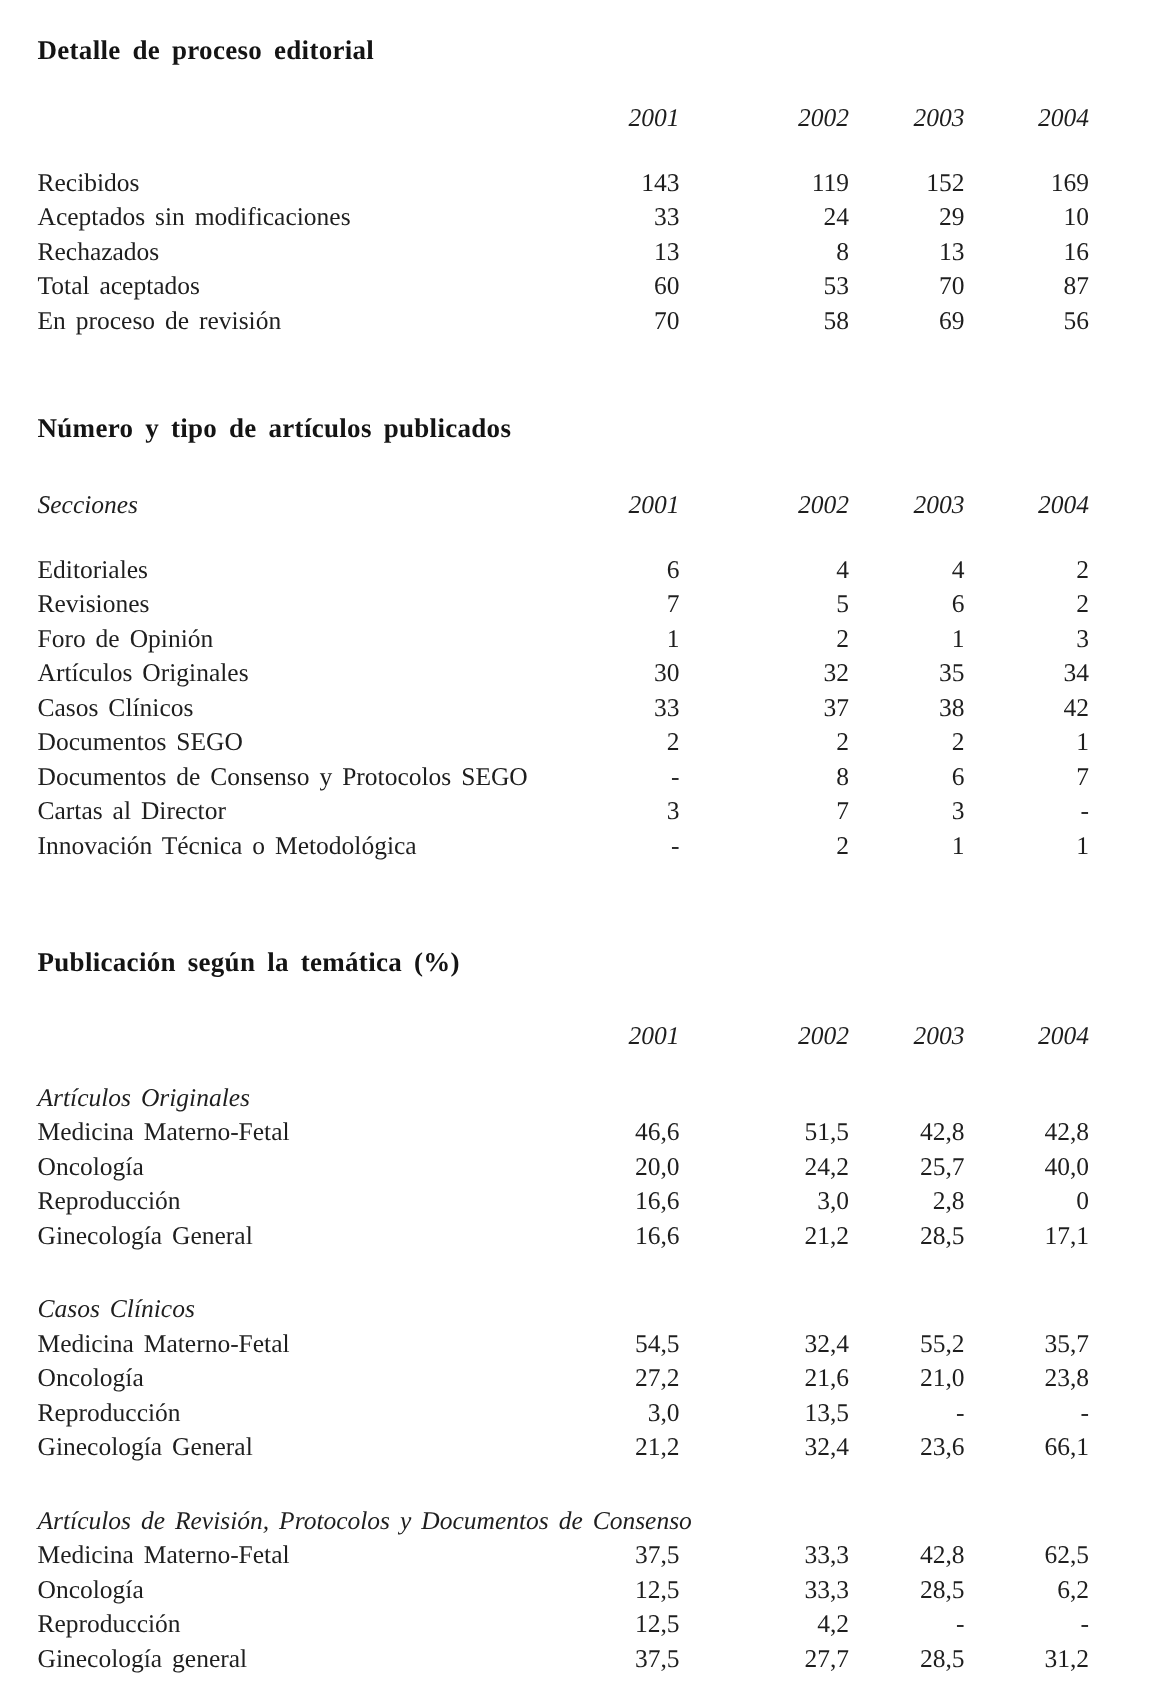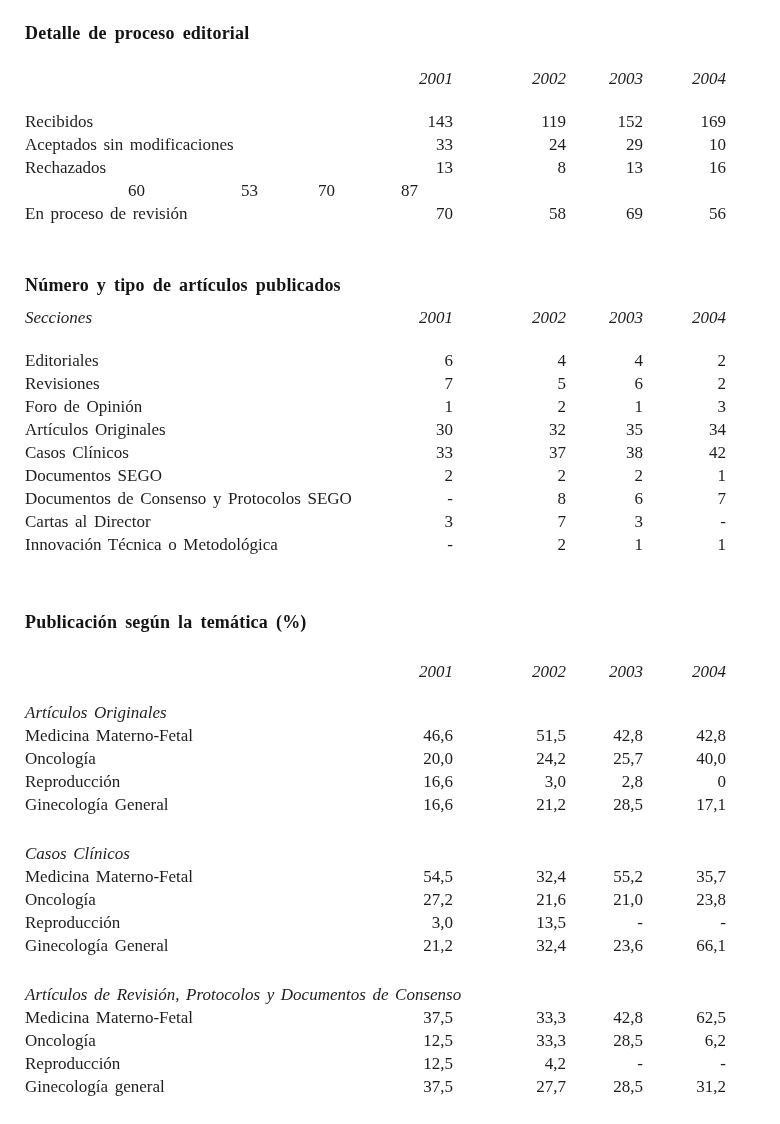--- a/index.html
+++ b/index.html
@@ -35,21 +35,21 @@
   .col { flex: 0 0 auto; text-align: right; white-space: nowrap; }
   .c1 { width: 120px; }
   .c2 { width: 113px; }
   .c3 { width: 77px; }
   .c4 { width: 83px; }
   .italic { font-style: italic; }
   .header-row { margin-top: 22px; }
   .header-row .col { font-style: italic; }
   .rows { margin-top: 20px; }
   .block-2 { margin-top: 48px; }
-  .block-2 .header-row { margin-top: 9px; }
+  .block-2 .header-row { margin-top: 28px; }
   .block-3 { margin-top: 54px; }
   .block-3 .header-row { margin-top: 26px; }
   .group { margin-top: 26px; }
   .group.first { margin-top: 18px; }
   .group-subtitle {
     font-style: italic;
     line-height: 23px;
     white-space: nowrap;
   }
 </style>
@@ -87,20 +87,21 @@
 
         <div class="row">
           <span class="label">Rechazados</span>
           <span class="col c1">13</span>
           <span class="col c2">8</span>
           <span class="col c3">13</span>
           <span class="col c4">16</span>
         </div>
 
         <div class="row">
+          <span class="label">Total aceptados</span>
           <span class="col c1">60</span>
           <span class="col c2">53</span>
           <span class="col c3">70</span>
           <span class="col c4">87</span>
         </div>
 
         <div class="row">
           <span class="label">En proceso de revisión</span>
           <span class="col c1">70</span>
           <span class="col c2">58</span>

